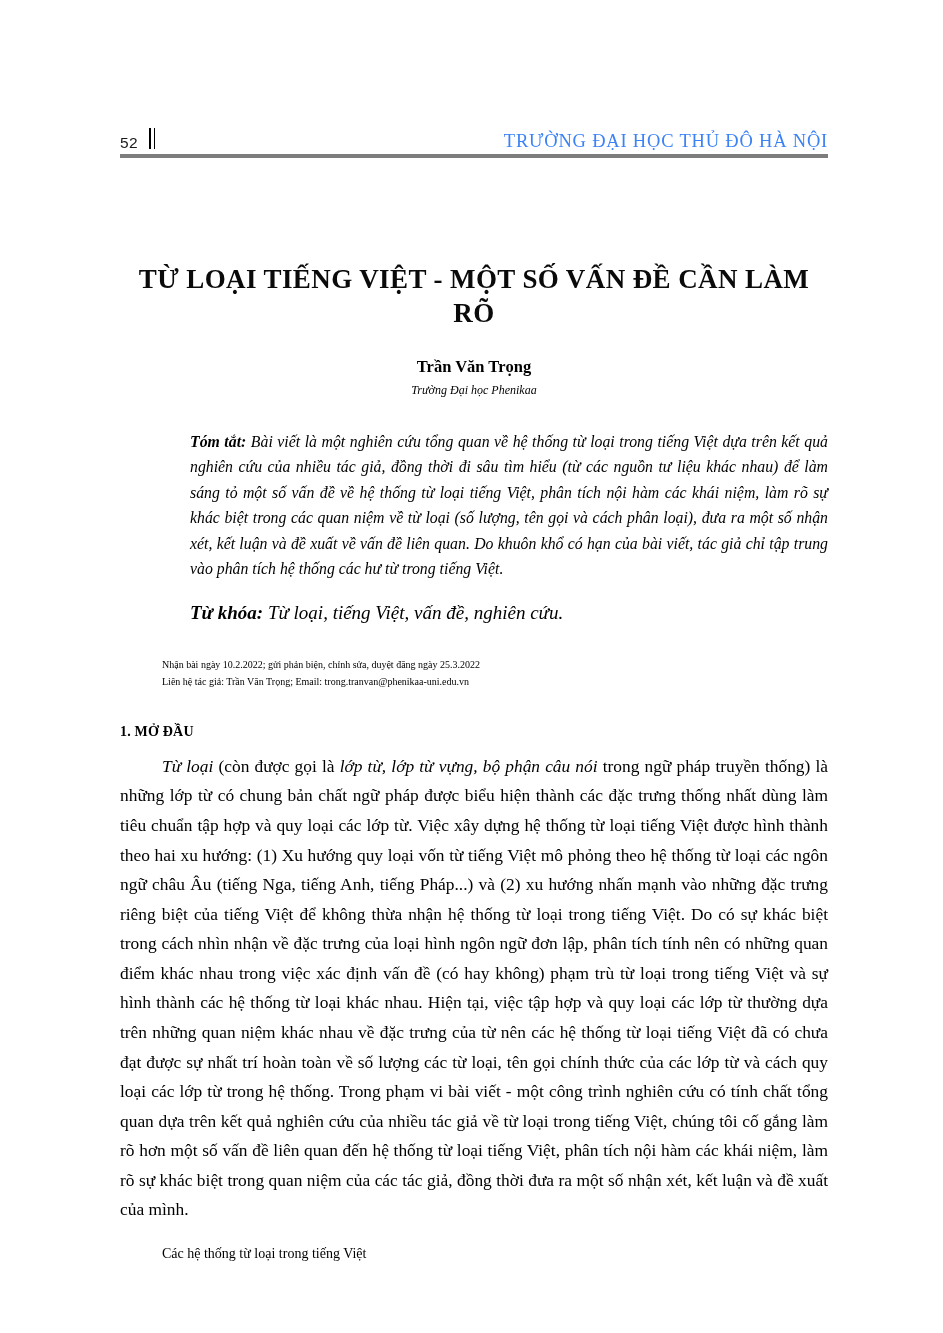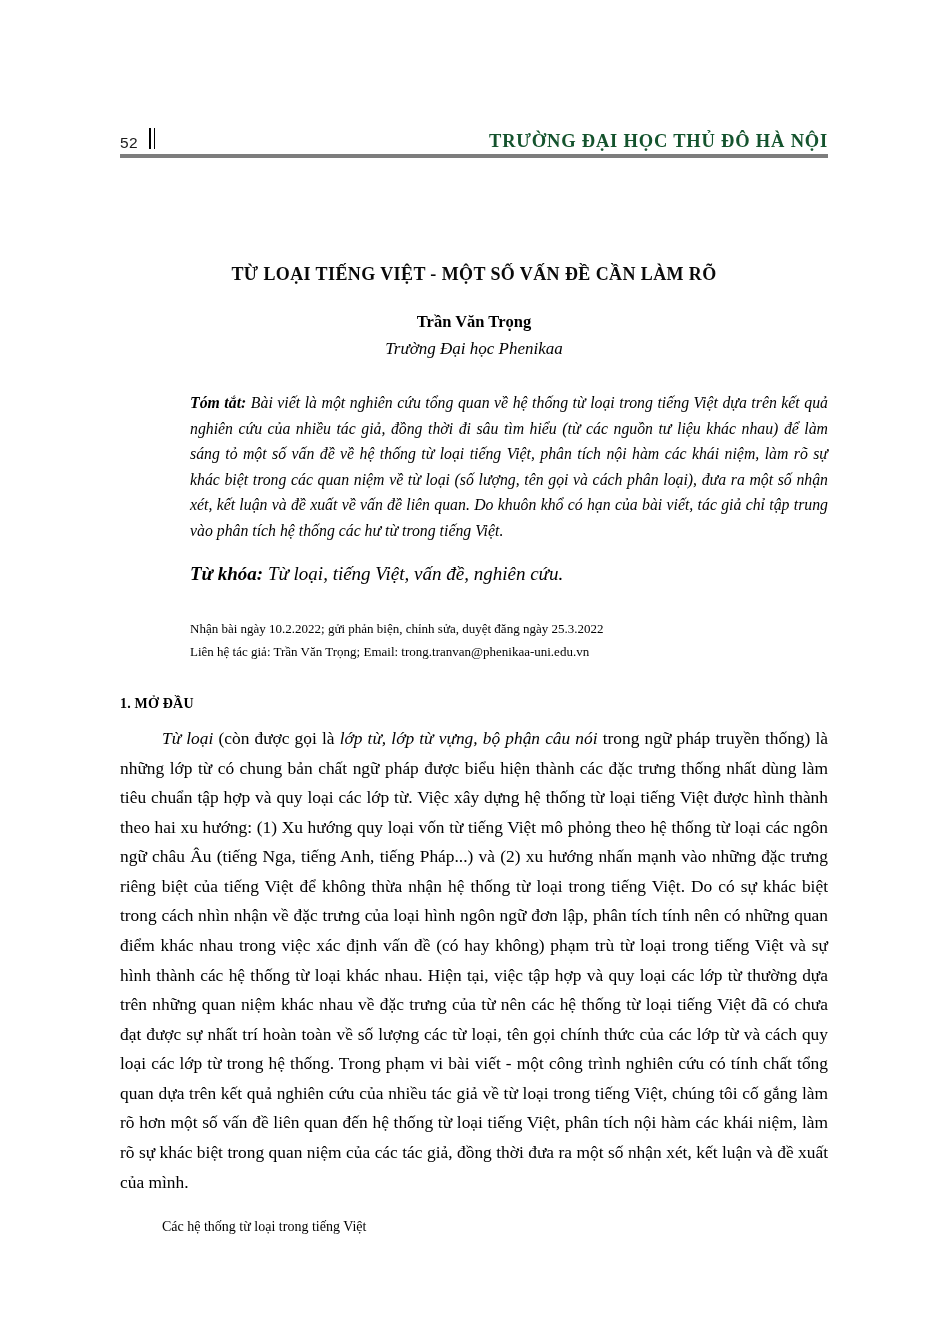--- a/index.html
+++ b/index.html
@@ -61,56 +61,56 @@
     padding-bottom: 1px;
   }
   .folio-bars i {
     display: block;
     width: 1.8px;
     height: 21px;
     background: #000;
   }
   .runhead-title {
     font-family: "Liberation Serif", "DejaVu Serif", serif;
-    font-weight: bold;
+    font-weight: normal;
     font-size: 18.5px;
     line-height: 1;
     letter-spacing: 0.8px;
-    color: #14532d;
+    color: #3b82f6;
     white-space: nowrap;
   }
   .runhead-rule {
     margin-top: 4px;
     width: 708px;
     height: 3.5px;
     background: #7d7d7d;
   }
 
   
   .title {
     margin-top: 97px;
     text-align: center;
-    font-size: 18px;
+    font-size: 27px;
     font-weight: bold;
     letter-spacing: 0.4px;
     line-height: 1.25;
     color: #0a0a0a;
   }
 
   .author {
     margin-top: 25px;
     text-align: center;
     font-size: 16.5px;
     font-weight: bold;
     line-height: 1.3;
   }
   .affiliation {
     margin-top: 6px;
     text-align: center;
-    font-size: 17px;
+    font-size: 12px;
     font-style: italic;
     line-height: 1.3;
   }
 
   
   .abstract-block {
     margin-top: 30px;
     margin-left: 70px;
     width: 638px;
   }
@@ -133,23 +133,23 @@
     text-align: left;
   }
   .keywords .lead {
     font-weight: bold;
     font-style: italic;
   }
 
   
   .meta {
     margin-top: 27px;
-    margin-left: 70px;
+    margin-left: 42px;
     width: 638px;
-    font-size: 13px;
+    font-size: 10px;
     line-height: 1.78;
   }
 
   
   .section-heading {
     margin-top: 33px;
     font-size: 14px;
     font-weight: bold;
     letter-spacing: 0.2px;
   }

